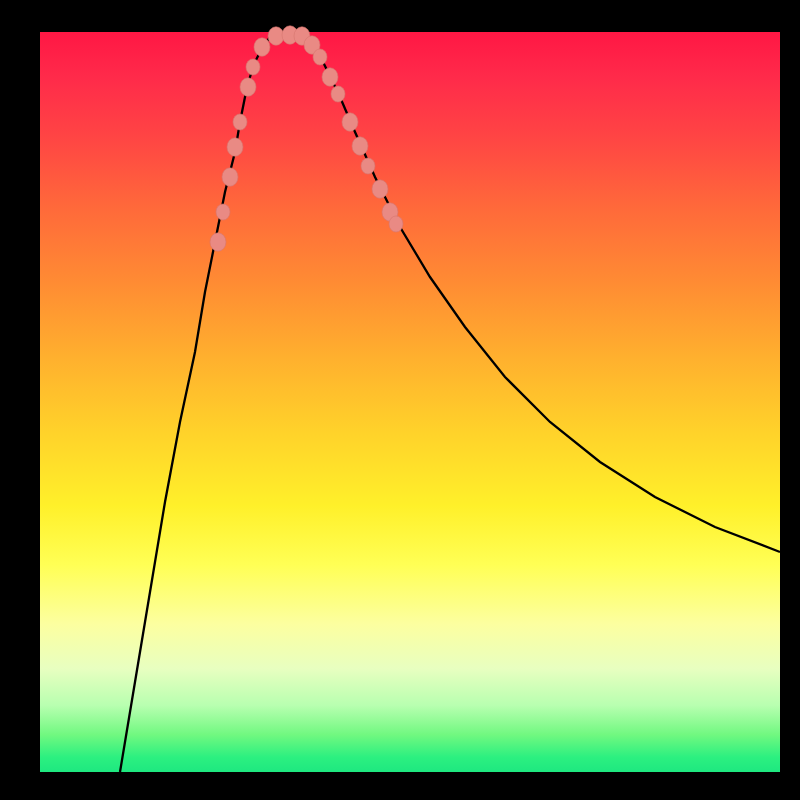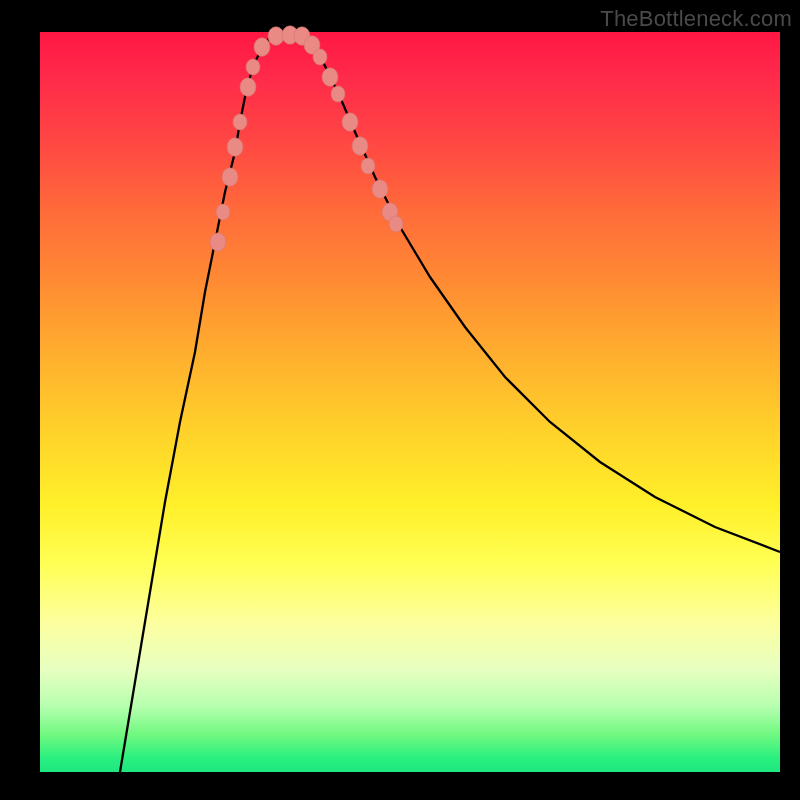--- a/index.html
+++ b/index.html
@@ -70,21 +70,20 @@
   .marker {
     fill: #e98a84;
     stroke: #d6766f;
     stroke-width: 0.6;
   }
 </style>
 </head>
 <body>
 
 <div class="frame">
-  <div class="watermark">TheBottleneck.com</div>
   <div class="plot-area">
     <svg class="curves" viewBox="0 0 740 740">
       <path id="curve-left" class="curve" d="M80.0 740.0 L95.0 650.0 L110.0 560.0 L125.0 470.0 L140.0 390.0 L155.0 320.0 L165.0 260.0 L175.0 210.0 L185.0 160.0 L195.0 120.0 L200.0 90.0 L205.0 65.0 L210.0 45.0 L215.0 30.0 L220.0 20.0 L225.0 12.0 L228.0 8.0 L230.0 5.0"></path>
       <path id="curve-floor" class="curve" d="M230.0 5.0 L240.0 3.0 L250.0 3.0 L258.0 3.0 L265.0 5.0"></path>
       <path id="curve-right" class="curve" d="M265.0 5.0 L270.0 10.0 L278.0 20.0 L288.0 40.0 L300.0 65.0 L315.0 100.0 L335.0 145.0 L360.0 195.0 L390.0 245.0 L425.0 295.0 L465.0 345.0 L510.0 390.0 L560.0 430.0 L615.0 465.0 L675.0 495.0 L740.0 520.0"></path>
       <g id="markers">
           <ellipse cx="178" cy="210" rx="8" ry="9.2" class="marker"></ellipse>
           <ellipse cx="183" cy="180" rx="7" ry="8.049999999999999" class="marker"></ellipse>
           <ellipse cx="190" cy="145" rx="8" ry="9.2" class="marker"></ellipse>
           <ellipse cx="195" cy="115" rx="8" ry="9.2" class="marker"></ellipse>

